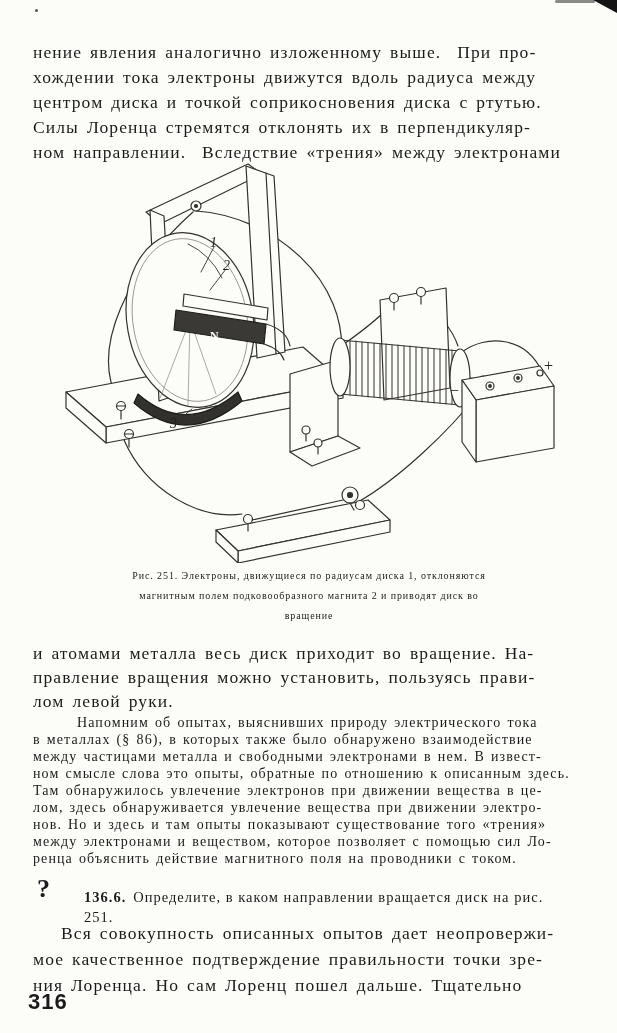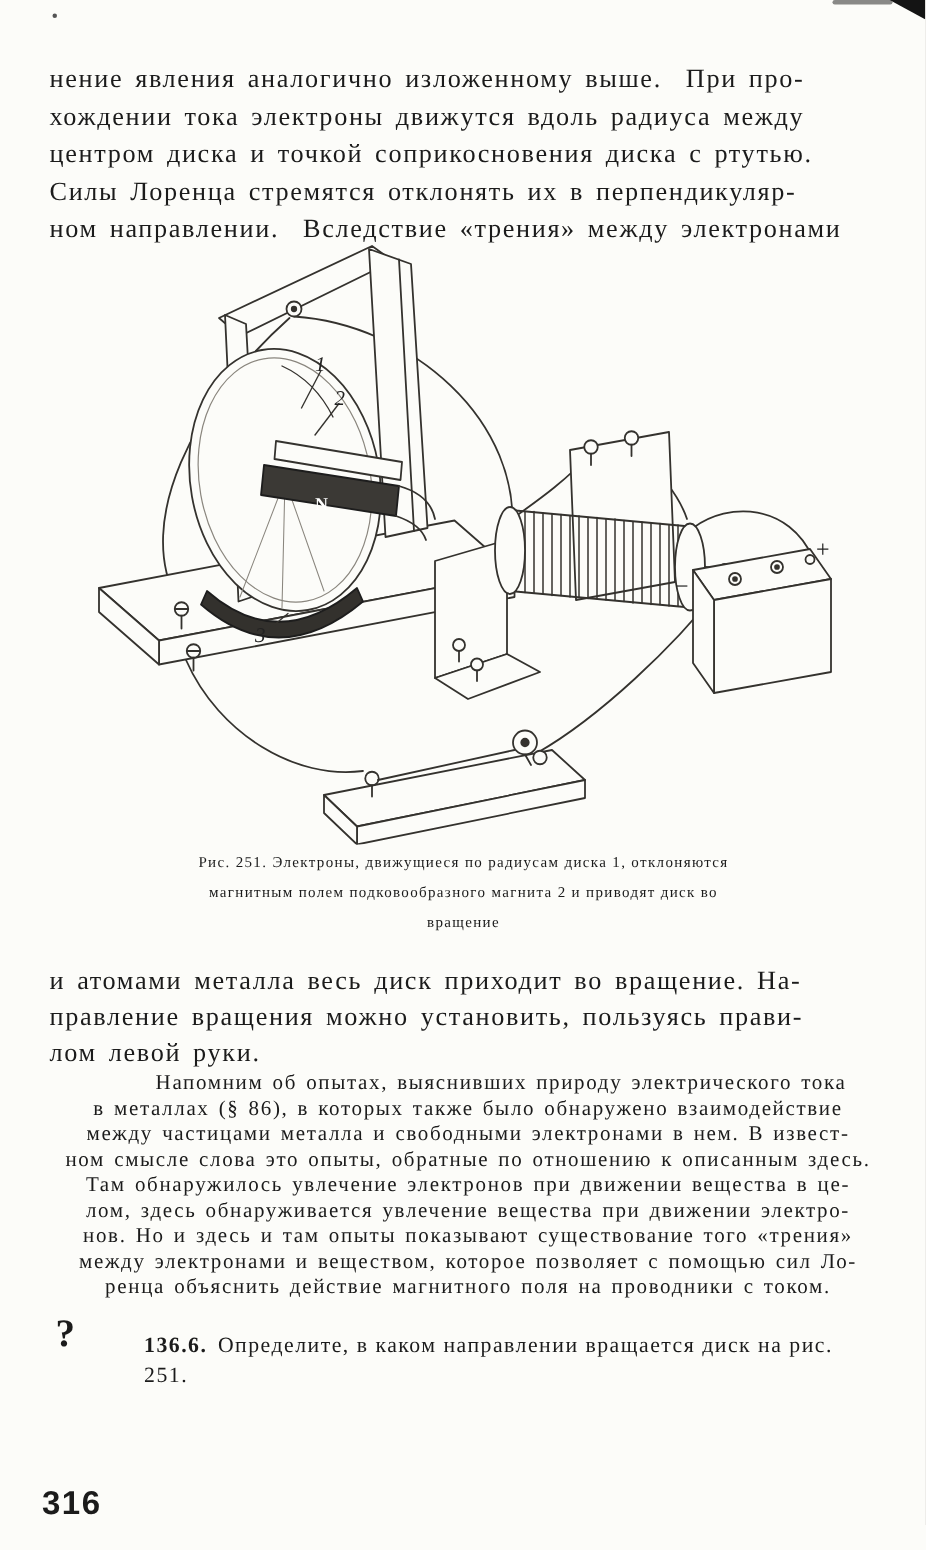--- a/index.html
+++ b/index.html
@@ -50,21 +50,21 @@
   }
   .exercise{
     position:absolute;left:0;top:872px;width:617px;height:44px;
   }
   .q-mark{
     position:absolute;left:37px;top:2px;
     font-size:26px;font-weight:bold;
     font-family:"Liberation Serif", serif;
   }
   .ex-text{
-    position:absolute;left:96px;top:0;
+    position:absolute;left:84px;top:0;
     width:510px;
     font-size:14.5px;line-height:20px;
     letter-spacing:1.0px;
     white-space:pre-line;
   }
   .ex-num{font-weight:bold;margin-right:7px;}
   .page-number{
     position:absolute;left:28px;top:989px;
     font-family:"Liberation Sans", sans-serif;
     font-size:22px;font-weight:bold;
@@ -224,31 +224,34 @@
 
     <figcaption class="caption">Рис. 251. Электроны, движущиеся по радиусам диска 1, отклоняются
 магнитным полем подковообразного магнита 2 и приводят диск во
 вращение</figcaption>
   </figure>
 
   <p class="para p-main" id="p2">и атомами металла весь диск приходит во вращение. На-
 правление вращения можно установить, пользуясь прави-
 лом левой руки.</p>
 
-  <p class="para p-small" id="psmall" style="white-space:pre-line;width:558px;text-align:center;">Напомним об опытах, выяснивших природу электрического тока
+  <p class="para p-small" id="psmall" style="white-space:pre-line;width:558px;">Напомним об опытах, выяснивших природу электрического тока
 в металлах (§ 86), в которых также было обнаружено взаимодействие
 между частицами металла и свободными электронами в нем. В извест-
 ном смысле слова это опыты, обратные по отношению к описанным здесь.
 Там обнаружилось увлечение электронов при движении вещества в це-
 лом, здесь обнаруживается увлечение вещества при движении электро-
 нов. Но и здесь и там опыты показывают существование того «трения»
 между электронами и веществом, которое позволяет с помощью сил Ло-
 ренца объяснить действие магнитного поля на проводники с током.</p>
 
   <div class="exercise">
     <span class="q-mark">?</span>
     <p class="ex-text"><span class="ex-num">136.6.</span><span>Определите, в каком направлении вращается диск на рис.
 251.</span></p>
   </div>
 
+  <p class="para p-main" id="p3">Вся совокупность описанных опытов дает неопровержи-
+мое качественное подтверждение правильности точки зре-
+ния Лоренца. Но сам Лоренц пошел дальше. Тщательно</p>
 
   <div class="page-number">316</div>
 </div>
 
 </body></html>

